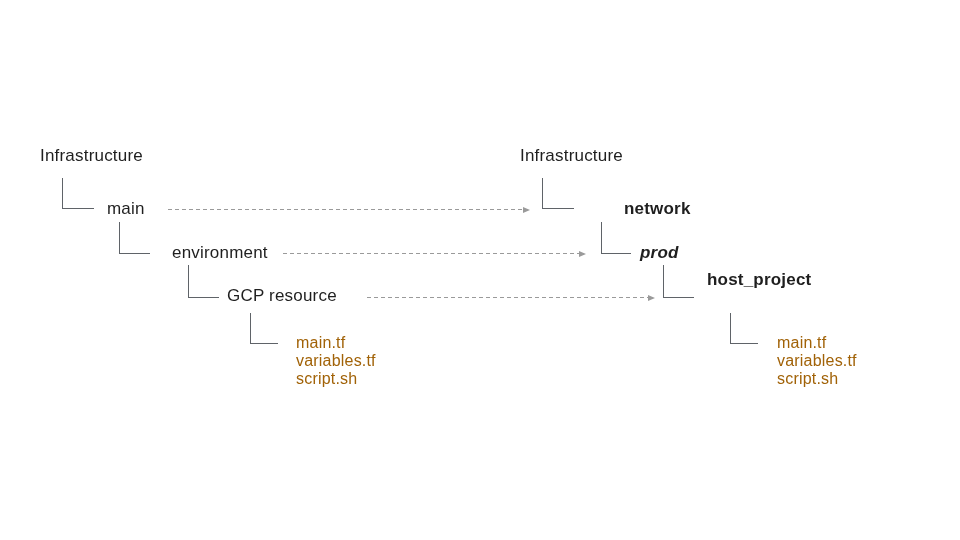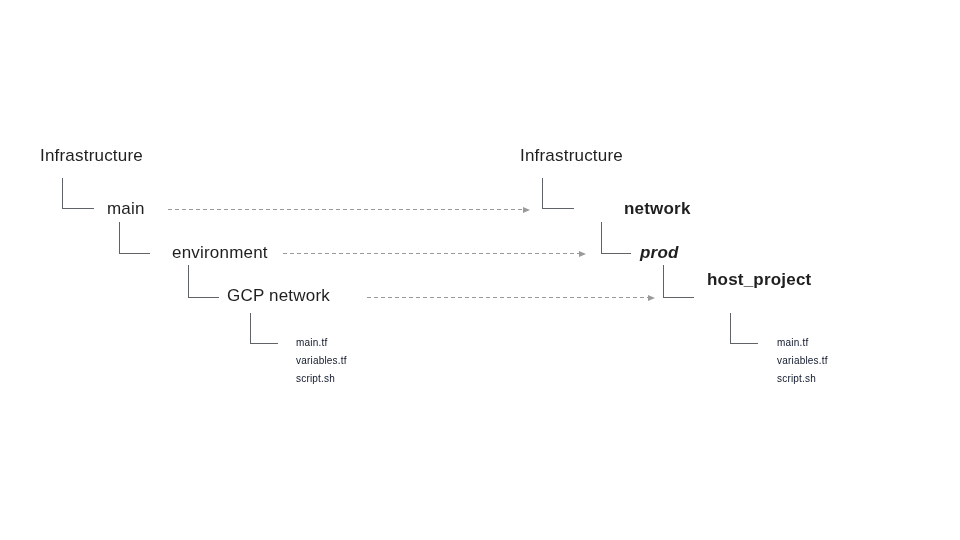--- a/index.html
+++ b/index.html
@@ -26,23 +26,23 @@
   .label.bold {
     font-weight: 700;
   }
   .elbow {
     position: absolute;
     border-left: 1px solid #5f6368;
     border-bottom: 1px solid #5f6368;
   }
   .files {
     position: absolute;
-    font-size: 10px;
+    font-size: 16px;
     line-height: 18px;
-    color: #0f172a;
+    color: #a16207;
     letter-spacing: 0.2px;
     white-space: nowrap;
   }
   .arrow {
     position: absolute;
     height: 9px;
     display: flex;
     align-items: center;
   }
   .arrow .dash-line {
@@ -68,21 +68,21 @@
   <div class="elbow" style="left:62px; top:178px; width:31px; height:30px;"></div>
 
   <div class="label" style="left:107px; top:200px;">main</div>
 
   <div class="elbow" style="left:119px; top:222px; width:30px; height:31px;"></div>
 
   <div class="label" style="left:172px; top:244px;">environment</div>
 
   <div class="elbow" style="left:188px; top:265px; width:30px; height:32px;"></div>
 
-  <div class="label" style="left:227px; top:287px;">GCP network</div>
+  <div class="label" style="left:227px; top:287px;">GCP resource</div>
 
   <div class="elbow" style="left:250px; top:313px; width:27px; height:30px;"></div>
 
   <div class="files" style="left:296px; top:334px;">
     <div>main.tf</div>
     <div>variables.tf</div>
     <div>script.sh</div>
   </div>
 
   <div class="label" style="left:520px; top:147px;">Infrastructure</div>

